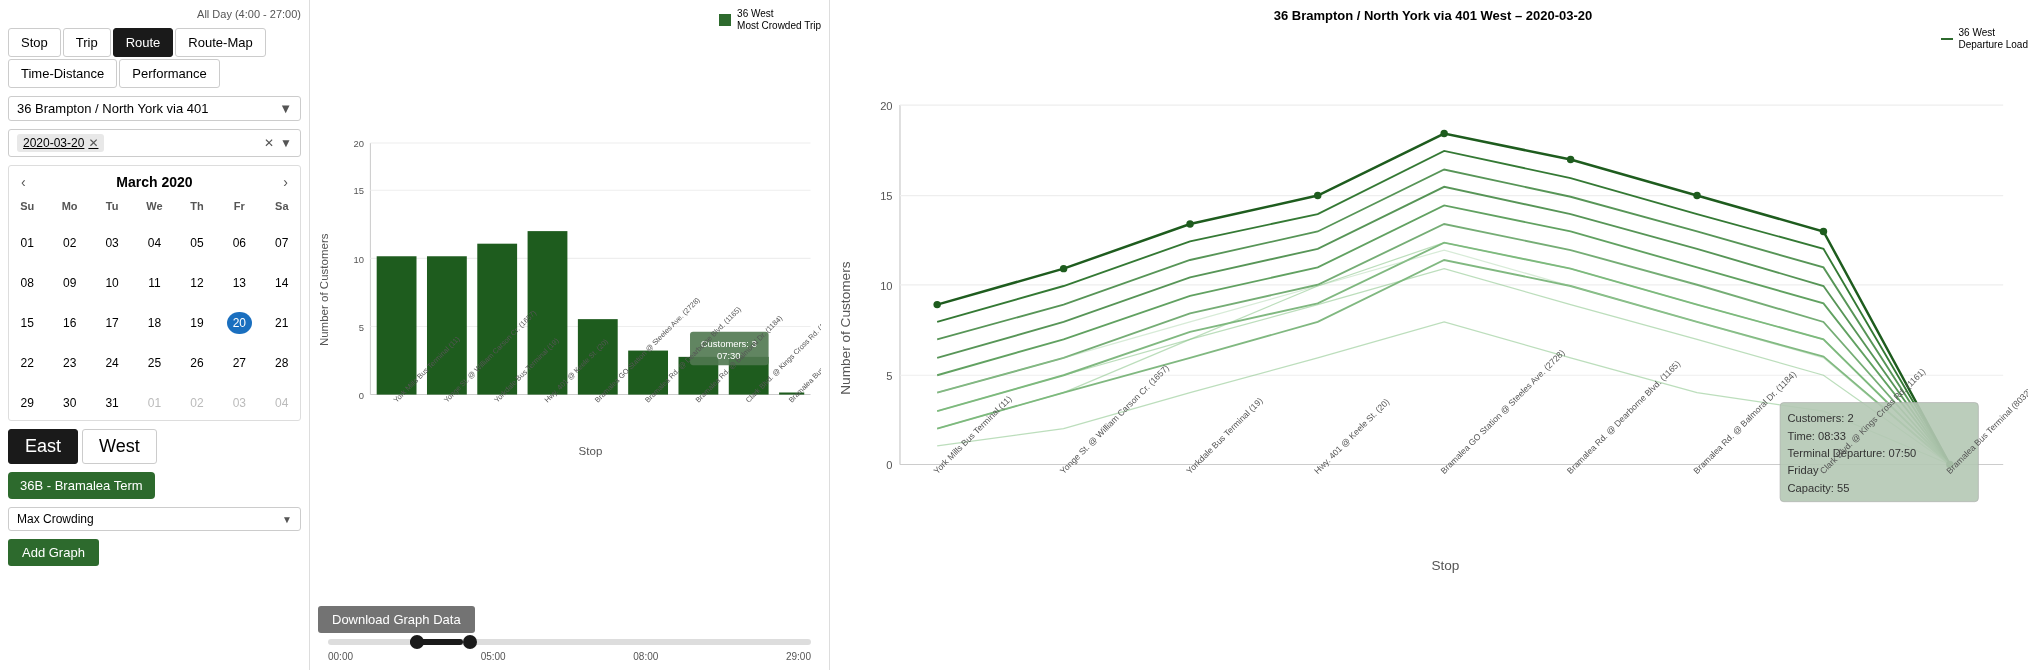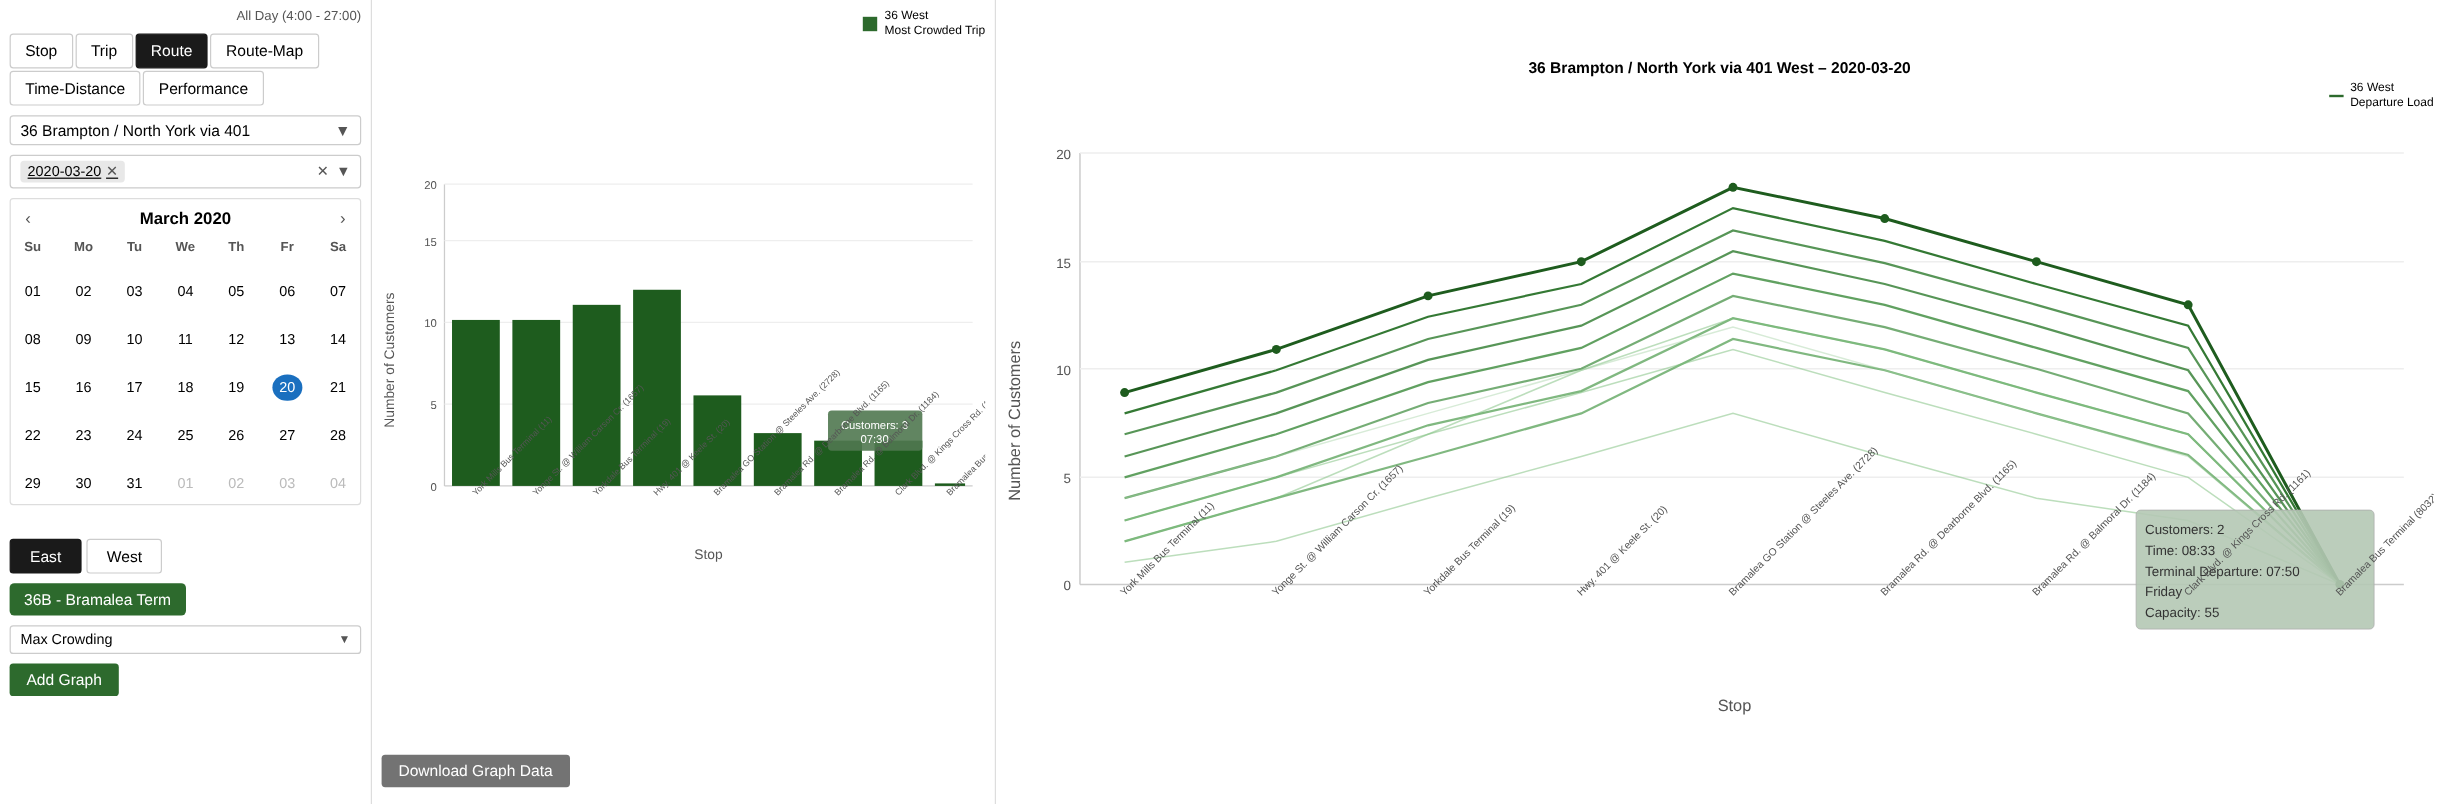--- a/index.html
+++ b/index.html
@@ -32,21 +32,21 @@
     .cal-nav { cursor: pointer; padding: 2px 6px; font-size: 14px; color: #555; }
     .cal-title { font-size: 14px; font-weight: bold; }
     .cal-grid { display: grid; grid-template-columns: repeat(7, 1fr); text-align: center; gap: 18px; }
     .cal-day-header { font-size: 11px; font-weight: bold; color: #555; padding: 2px; }
     .cal-day { font-size: 12px; padding: 4px 2px; cursor: pointer; border-radius: 3px; }
     .cal-day.selected { background: #1a6fbf; color: #fff; border-radius: 50%; }
     .cal-day.other-month { color: #bbb; }
 
     
     .direction-btns { display: flex; gap: 4px; }
-    .dir-btn { padding: 6px 16px; border: 1px solid #ccc; border-radius: 3px; cursor: pointer; font-size: 13px; background: #fff; margin-top: 20px; }
+    .dir-btn { padding: 6px 16px; border: 1px solid #ccc; border-radius: 3px; cursor: pointer; font-size: 18px; background: #fff; }
     .dir-btn.active { background: #1a1a1a; color: #fff; border-color: #1a1a1a; }
 
     
     .route-badge { background: #2d6a2d; color: #fff; padding: 6px 12px; border-radius: 4px; font-size: 13px; width: fit-content; }
 
     
     .crowding-selector { display: flex; align-items: center; border: 1px solid #ccc; border-radius: 3px; padding: 4px 8px; justify-content: space-between; cursor: pointer; }
 
     
     .add-graph-btn { padding: 6px 14px; background: #2d6a2d; color: #ffffff; border: none; border-radius: 3px; cursor: pointer; font-size: 13px; width: fit-content; }
@@ -56,21 +56,21 @@
 
     
     .right-panel { flex: 1; display: flex; flex-direction: column; padding: 8px; }
     .legend-box { width: 12px; height: 12px; background: #2d6a2d; display: inline-block; }
 
     
     .download-btn { padding: 6px 14px; background: #737373; color: #fff; border: none; border-radius: 3px; cursor: pointer; font-size: 13px; width: fit-content; margin: 6px 0; }
 
     
     .time-slider-area { display: flex; flex-direction: column; gap: 2px; }
-    .line-chart-title { text-align: center; font-size: 13px; font-weight: bold; margin-top: 41px; }
+    .line-chart-title { text-align: center; font-size: 13px; font-weight: bold; }
     .line-chart-subtitle { text-align: center; font-size: 12px; font-style: italic; color: #555; }
     .chart-header { margin-bottom: 4px; }
   </style>
 </head>
 <body>
 
 <div class="left-panel">
   <div class="all-day-label">All Day (4:00 - 27:00)</div>
 
   <div class="nav-tabs">
@@ -234,20 +234,35 @@
       <text x="363" y="268" font-size="7" fill="#555" text-anchor="start" transform="rotate(-45,363,268)">Bramalea Rd. @ Balmoral Dr. (1184)</text>
       <text x="411" y="268" font-size="7" fill="#555" text-anchor="start" transform="rotate(-45,411,268)">Clark Blvd. @ Kings Cross Rd. (1161)</text>
       <text x="452" y="268" font-size="7" fill="#555" text-anchor="start" transform="rotate(-45,452,268)">Bramalea Bus Terminal (8032)</text>
 
       <text x="260" y="318" font-size="11" fill="#555" text-anchor="middle">Stop</text>
     </svg>
   </div>
 
   <button class="download-btn">Download Graph Data</button>
 
+  <div class="time-slider-area">
+    <div style="position:relative; margin: 0 10px;">
+      <div style="height:6px; background:#ddd; border-radius:3px; position:relative;">
+        <div style="position:absolute; left:17%; right:72%; height:100%; background:#1a1a1a; border-radius:3px;"></div>
+        <div style="position:absolute; left:17%; top:-4px; width:14px; height:14px; background:#1a1a1a; border-radius:50%; cursor:pointer;"></div>
+        <div style="position:absolute; left:28%; top:-4px; width:14px; height:14px; background:#1a1a1a; border-radius:50%; cursor:pointer;"></div>
+      </div>
+      <div style="display:flex; justify-content:space-between; margin-top:6px; font-size:10px; color:#555;">
+        <span>00:00</span>
+        <span>05:00</span>
+        <span>08:00</span>
+        <span>29:00</span>
+      </div>
+    </div>
+  </div>
 </div>
 
 <div class="right-panel">
   <div class="chart-header">
     <div class="line-chart-title">36 Brampton / North York via 401 West – 2020-03-20</div>
   </div>
 
   <div style="display:flex; justify-content:flex-end; align-items:center; gap:6px; margin-bottom:4px;">
     <div style="width:12px; height:2px; background:#2d6a2d; display:inline-block;"></div>
     <div style="font-size:10px; line-height:1.2;">

